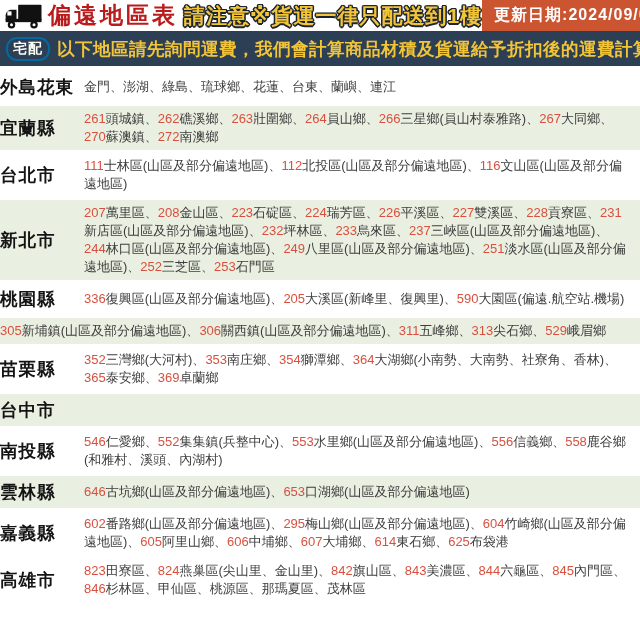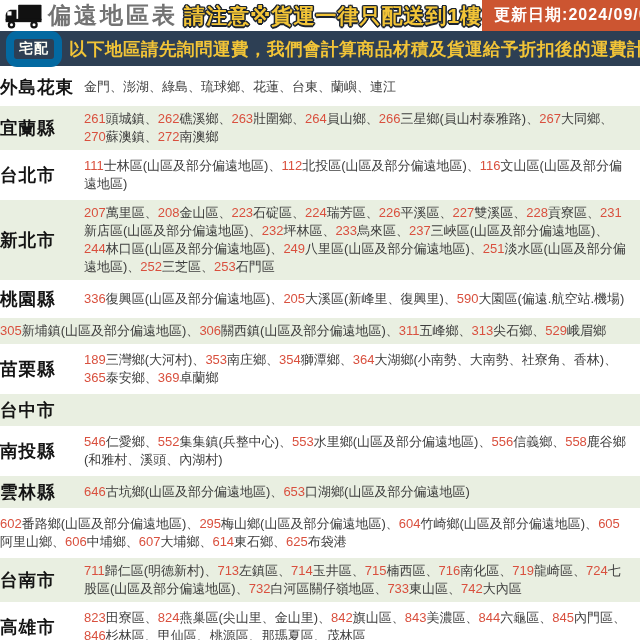--- a/index.html
+++ b/index.html
@@ -9,21 +9,21 @@
     background:#ffffff;
     color:#3d3d3d;
   }
   
   .header {
     display:flex; align-items:center;
     height:31px; background:#ffffff; padding-left:4px;
   }
   .truck-wrap { display:flex; align-items:center; margin-right:4px; }
   .title {
-    font-size:23px; font-weight:bold; color:#737373;
+    font-size:23px; font-weight:bold; color:#b91c1c;
     letter-spacing:3px; white-space:nowrap;
   }
   .notice {
     margin-left:6px;
     font-size:21px; font-weight:bold; color:#f2c437;
     letter-spacing:1px; white-space:nowrap;
     text-shadow:-1.5px 0 #1c2430, 1.5px 0 #1c2430, 0 -1.5px #1c2430, 0 1.5px #1c2430,
                 -1px -1px #1c2430, 1px 1px #1c2430, -1px 1px #1c2430, 1px -1px #1c2430;
   }
   .update {
@@ -33,21 +33,21 @@
     display:flex; align-items:center; padding:0 10px 0 12px;
     white-space:nowrap;
   }
   
   .subheader {
     height:35px; background:#2d3f54;
     display:flex; align-items:center; padding:0 6px;
   }
   .badge {
     flex:0 0 auto;
-    border:8px solid #0369a1; border-radius:11px;
+    border:2px solid #0369a1; border-radius:11px;
     color:#fdfdf5; font-weight:bold; font-size:14px;
     padding:1px 5px; letter-spacing:1px; white-space:nowrap;
   }
   .subheader-text {
     margin-left:7px;
     color:#f2c437; font-weight:bold; font-size:17.5px;
     letter-spacing:0.5px; white-space:nowrap;
   }
   
   .table { padding-top:5px; }
@@ -112,37 +112,34 @@
     </div>
     <div class="row white">
       <div class="region">桃園縣</div>
       <div class="content"><span class="code">336</span>復興區(山區及部分偏遠地區)、<span class="code">205</span>大溪區(新峰里、復興里)、<span class="code">590</span>大園區(偏遠.航空站.機場)</div>
     </div>
     <div class="row green">
       <div class="content"><span class="code">305</span>新埔鎮(山區及部分偏遠地區)、<span class="code">306</span>關西鎮(山區及部分偏遠地區)、<span class="code">311</span>五峰鄉、<span class="code">313</span>尖石鄉、<span class="code">529</span>峨眉鄉</div>
     </div>
     <div class="row white">
       <div class="region">苗栗縣</div>
-      <div class="content"><span class="code">189</span>三灣鄉(大河村)、<span class="code">353</span>南庄鄉、<span class="code">354</span>獅潭鄉、<span class="code">364</span>大湖鄉(小南勢、大南勢、社寮角、香林)、<span class="code">365</span>泰安鄉、<span class="code">369</span>卓蘭鄉</div>
+      <div class="content"><span class="code">352</span>三灣鄉(大河村)、<span class="code">353</span>南庄鄉、<span class="code">354</span>獅潭鄉、<span class="code">364</span>大湖鄉(小南勢、大南勢、社寮角、香林)、<span class="code">365</span>泰安鄉、<span class="code">369</span>卓蘭鄉</div>
     </div>
     <div class="row green">
       <div class="region">台中市</div>
     </div>
     <div class="row white">
       <div class="region">南投縣</div>
       <div class="content"><span class="code">546</span>仁愛鄉、<span class="code">552</span>集集鎮(兵整中心)、<span class="code">553</span>水里鄉(山區及部分偏遠地區)、<span class="code">556</span>信義鄉、<span class="code">558</span>鹿谷鄉(和雅村、溪頭、內湖村)</div>
     </div>
     <div class="row green">
       <div class="region">雲林縣</div>
       <div class="content"><span class="code">646</span>古坑鄉(山區及部分偏遠地區)、<span class="code">653</span>口湖鄉(山區及部分偏遠地區)</div>
     </div>
     <div class="row white">
+      <div class="region">嘉義縣</div>
       <div class="content"><span class="code">602</span>番路鄉(山區及部分偏遠地區)、<span class="code">295</span>梅山鄉(山區及部分偏遠地區)、<span class="code">604</span>竹崎鄉(山區及部分偏遠地區)、<span class="code">605</span>阿里山鄉、<span class="code">606</span>中埔鄉、<span class="code">607</span>大埔鄉、<span class="code">614</span>東石鄉、<span class="code">625</span>布袋港</div>
-    </div>
-    <div class="row green">
-      <div class="region">台南市</div>
-      <div class="content"><span class="code">711</span>歸仁區(明德新村)、<span class="code">713</span>左鎮區、<span class="code">714</span>玉井區、<span class="code">715</span>楠西區、<span class="code">716</span>南化區、<span class="code">719</span>龍崎區、<span class="code">724</span>七股區(山區及部分偏遠地區)、<span class="code">732</span>白河區關仔嶺地區、<span class="code">733</span>東山區、<span class="code">742</span>大內區</div>
     </div>
     <div class="row white">
       <div class="region">高雄市</div>
       <div class="content"><span class="code">823</span>田寮區、<span class="code">824</span>燕巢區(尖山里、金山里)、<span class="code">842</span>旗山區、<span class="code">843</span>美濃區、<span class="code">844</span>六龜區、<span class="code">845</span>內門區、<span class="code">846</span>杉林區、甲仙區、桃源區、那瑪夏區、茂林區</div>
     </div>
   </div>
 
 </body></html>

